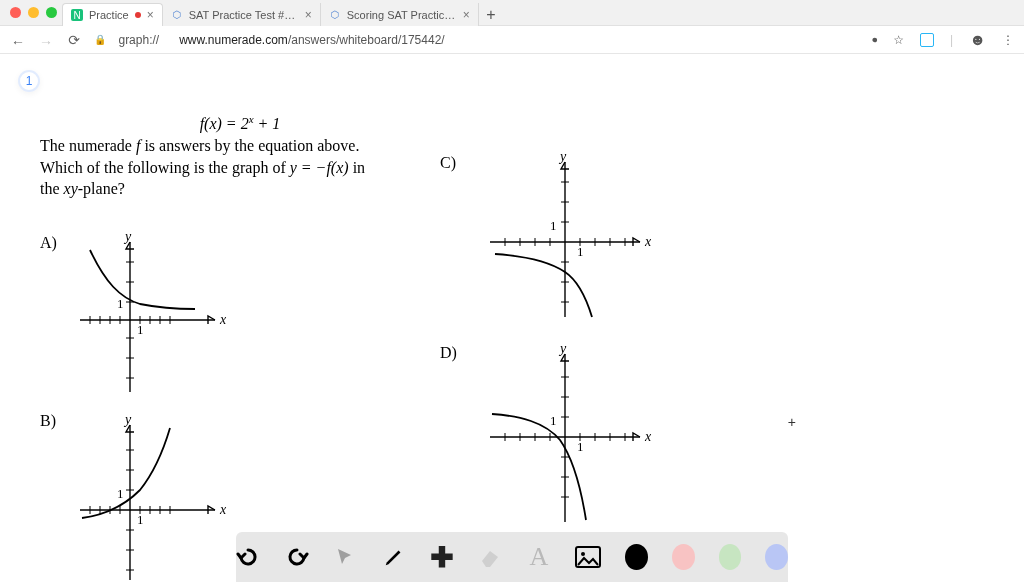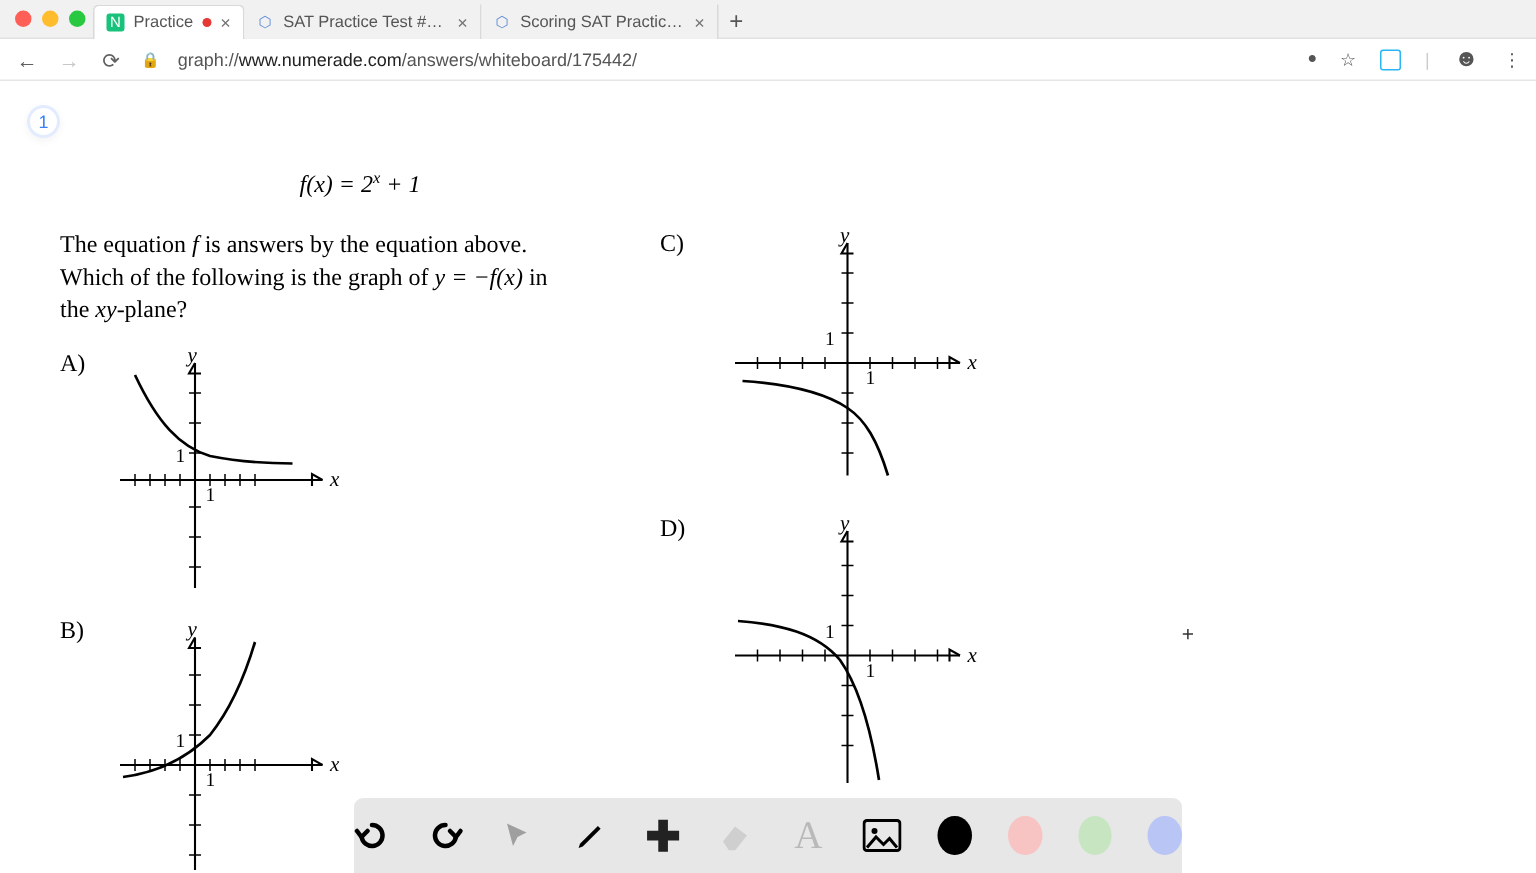--- a/index.html
+++ b/index.html
@@ -20,30 +20,30 @@
   .tab .title { white-space:nowrap; overflow:hidden; text-overflow:ellipsis; max-width:110px; }
   .tab .x { font-size:12px; color:#777; }
   .tab .live-dot { width:6px; height:6px; border-radius:50%; background:#e53935; }
   .newtab { width:24px; text-align:center; font-size:16px; color:#555; }
 
   
   .urlrow { position:absolute; left:0; top:26px; width:1024px; height:28px; background:#fff; border-bottom:1px solid #e6e6e6; display:flex; align-items:center; padding:0 10px; font-size:12px; color:#555; gap:12px;}
   .nav-icn { color:#606060; font-size:14px; width:16px; text-align:center; }
   .lock { color:#2f8a2f; font-size:10px; }
   .url { color:#555; font-size:12px; white-space:nowrap; overflow:hidden; }
-  .url .host { color:#222; }
+  .url .host { color:#222;margin-left:20px; }
   .rh { margin-left:auto; display:flex; align-items:center; gap:16px; color:#555; }
   .rh .ext { width:14px; height:14px; border:1px solid #29b6f6; border-radius:2px; }
 
   
   .content { position:absolute; left:0; top:54px; width:1024px; height:528px; background:#fff; }
   .slide-tab { position:absolute; left:18px; top:16px; width:22px; height:22px; border-radius:11px; font-size:12px; color:#3b82f6; display:flex; align-items:center; justify-content:center; box-shadow:0 0 0 2px rgba(59,130,246,.15) inset, 0 2px 6px rgba(0,0,0,.05);}
 
   .problem { position:absolute; left:40px; top:58px; width:400px; font-family: "Times New Roman", serif; font-size:16px; color:#000; line-height:1.35; }
-  .eqn { text-align:center; margin-bottom:18px; font-style:italic; }
+  .eqn { text-align:center; margin-bottom:0; font-style:italic; }
   .sup { font-size:11px; vertical-align:super; }
   .body-text span.it { font-style:italic; }
 
   .opt-label { position:absolute; font-family:"Times New Roman", serif; font-size:16px; }
   .graph { position:absolute; }
 
   
   .wb-toolbar { position:absolute; left:236px; bottom:0; width:552px; height:50px; background:#e7e7e7; border-radius:6px 6px 0 0; display:flex; align-items:center; justify-content:center; gap:24px; font-size:22px; }
   .wb-toolbar .tool { width:28px; height:28px; display:flex; align-items:center; justify-content:center; color:#222; }
   .swatch { width:26px; height:26px; border-radius:50%; }
@@ -105,21 +105,21 @@
 
 <div class="content">
 
   <div class="slide-tab">1</div>
 
   <div class="problem">
     <div class="eqn">
       <span>f</span>(<span>x</span>) = 2<span class="sup">x</span> + 1
     </div>
     <div class="body-text">
-      <span>The equation </span><span class="it">f</span><span> is answers by the equation above.</span><br>
+      <span>The numerade </span><span class="it">f</span><span> is answers by the equation above.</span><br>
       <span>Which of the following is the graph of </span><span class="it">y = −f(x)</span><span> in</span><br>
       <span>the <span class="it">xy</span>-plane?</span>
     </div>
   </div>
 
   <div class="opt-label" style="left:40px; top:180px;">A)</div>
   <div class="opt-label" style="left:40px; top:358px;">B)</div>
   <div class="opt-label" style="left:440px; top:100px;">C)</div>
   <div class="opt-label" style="left:440px; top:290px;">D)</div>
 

